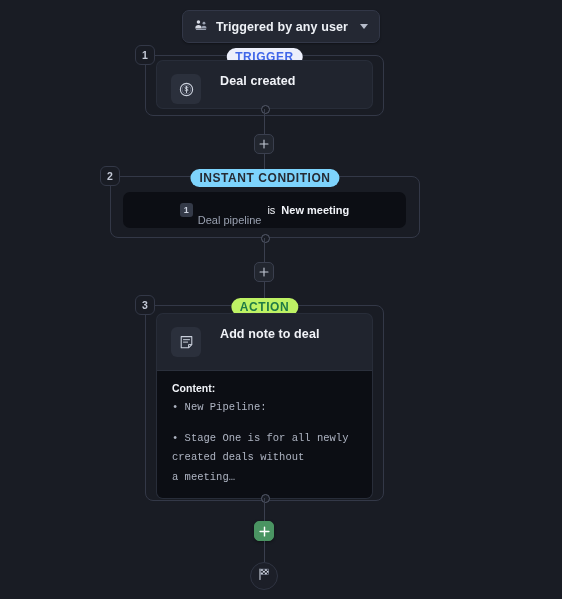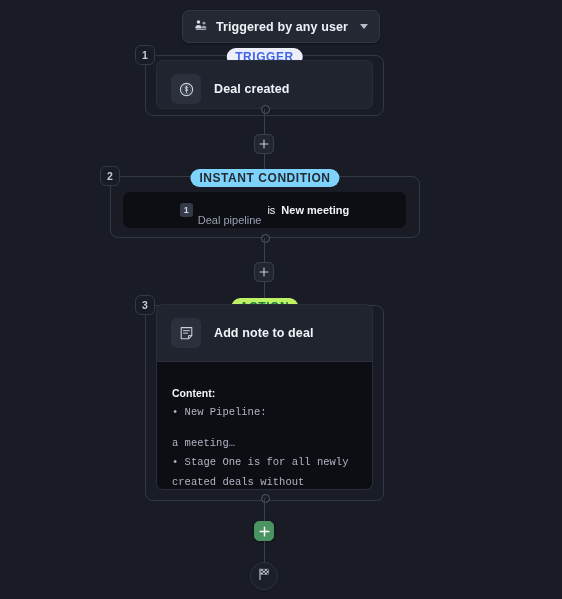--- a/index.html
+++ b/index.html
@@ -115,22 +115,22 @@
   .card {
     position: absolute;
     background: #20242e;
     border: 1px solid #30354380;
     border-radius: 7px;
     box-sizing: border-box;
     overflow: hidden;
   }
   .card-head {
     display: flex;
-    align-items: center;
-    gap: 13px;
+    align-items: flex-start;
+    gap: 19px;
     padding: 13px 14px;
   }
   .card-icon {
     width: 30px; height: 30px;
     border-radius: 6px;
     background: #2b303c;
     display: flex;
     align-items: center;
     justify-content: center;
     flex: none;
@@ -171,21 +171,21 @@
     font-weight: bold;
     box-sizing: border-box;
   }
   .cond-field { color: #9aa1b1; margin-top: 20px; }
   .cond-op { color: #f2f4f9; font-weight: normal; margin: 0 1px; }
   .cond-val { color: #f2f4f9; font-weight: bold; }
 
   
   .content-body {
     background: #0c0e14;
-    padding: 22px 15px 14px;
+    padding: 8px 15px 14px;
     font-size: 10.5px;
     color: #aeb4c2;
     line-height: 1.85;
     border-top: 1px solid #2b303c;
   }
   .content-label {
     color: #f2f4f9;
     font-weight: bold;
     font-size: 10.5px;
   }
@@ -300,38 +300,38 @@
       <path d="M5 1v8M1 5h8" stroke="#c3c9d6" stroke-width="1.1" stroke-linecap="round"></path>
     </svg>
   </div>
   <div class="vline" style="top:282px; height:23px;"></div>
 
   <div class="group" style="left:145px; top:305px; width:239px; height:196px;">
     <div class="step-num">3</div>
     <div class="badge badge-action">ACTION</div>
   </div>
 
-  <div class="card" style="left:156px; top:304px; width:217px; height:186px;">
+  <div class="card" style="left:156px; top:313px; width:217px; height:186px;">
     <div class="card-head">
       <div class="card-icon">
         <svg width="17" height="17" viewBox="0 0 18 18" fill="none">
           <path d="M3.4 2.8h11.2v8.4l-3.4 3.4H3.4V2.8z" stroke="#c9cfdb" stroke-width="1.15" stroke-linejoin="round"></path>
           <path d="M14.6 11.2h-3.4v3.4" stroke="#c9cfdb" stroke-width="1.05" stroke-linejoin="round"></path>
           <path d="M5.8 6.0h6.4M5.8 8.6h4.4" stroke="#c9cfdb" stroke-width="1.05" stroke-linecap="round"></path>
         </svg>
       </div>
       <div class="card-title">Add note to deal</div>
     </div>
 
     <div class="content-body">
       <div class="content-label">Content:</div>
       <div class="content-line">• New Pipeline:</div>
       <div class="content-gap"></div>
+      <div class="content-line">• Stage One is for all newly created deals without</div>
       <div class="content-line">a meeting…</div>
-      <div class="content-line">• Stage One is for all newly created deals without</div>
 
     </div>
   </div>
 
   <div class="node-dot" style="top:494px;"></div>
   <div class="vline" style="top:498px; height:24px;"></div>
   <div class="plus plus-green" style="top:521px;">
     <svg width="11" height="11" viewBox="0 0 10 10">
       <path d="M5 1v8M1 5h8" stroke="#ffffff" stroke-width="1.3" stroke-linecap="round"></path>
     </svg>

